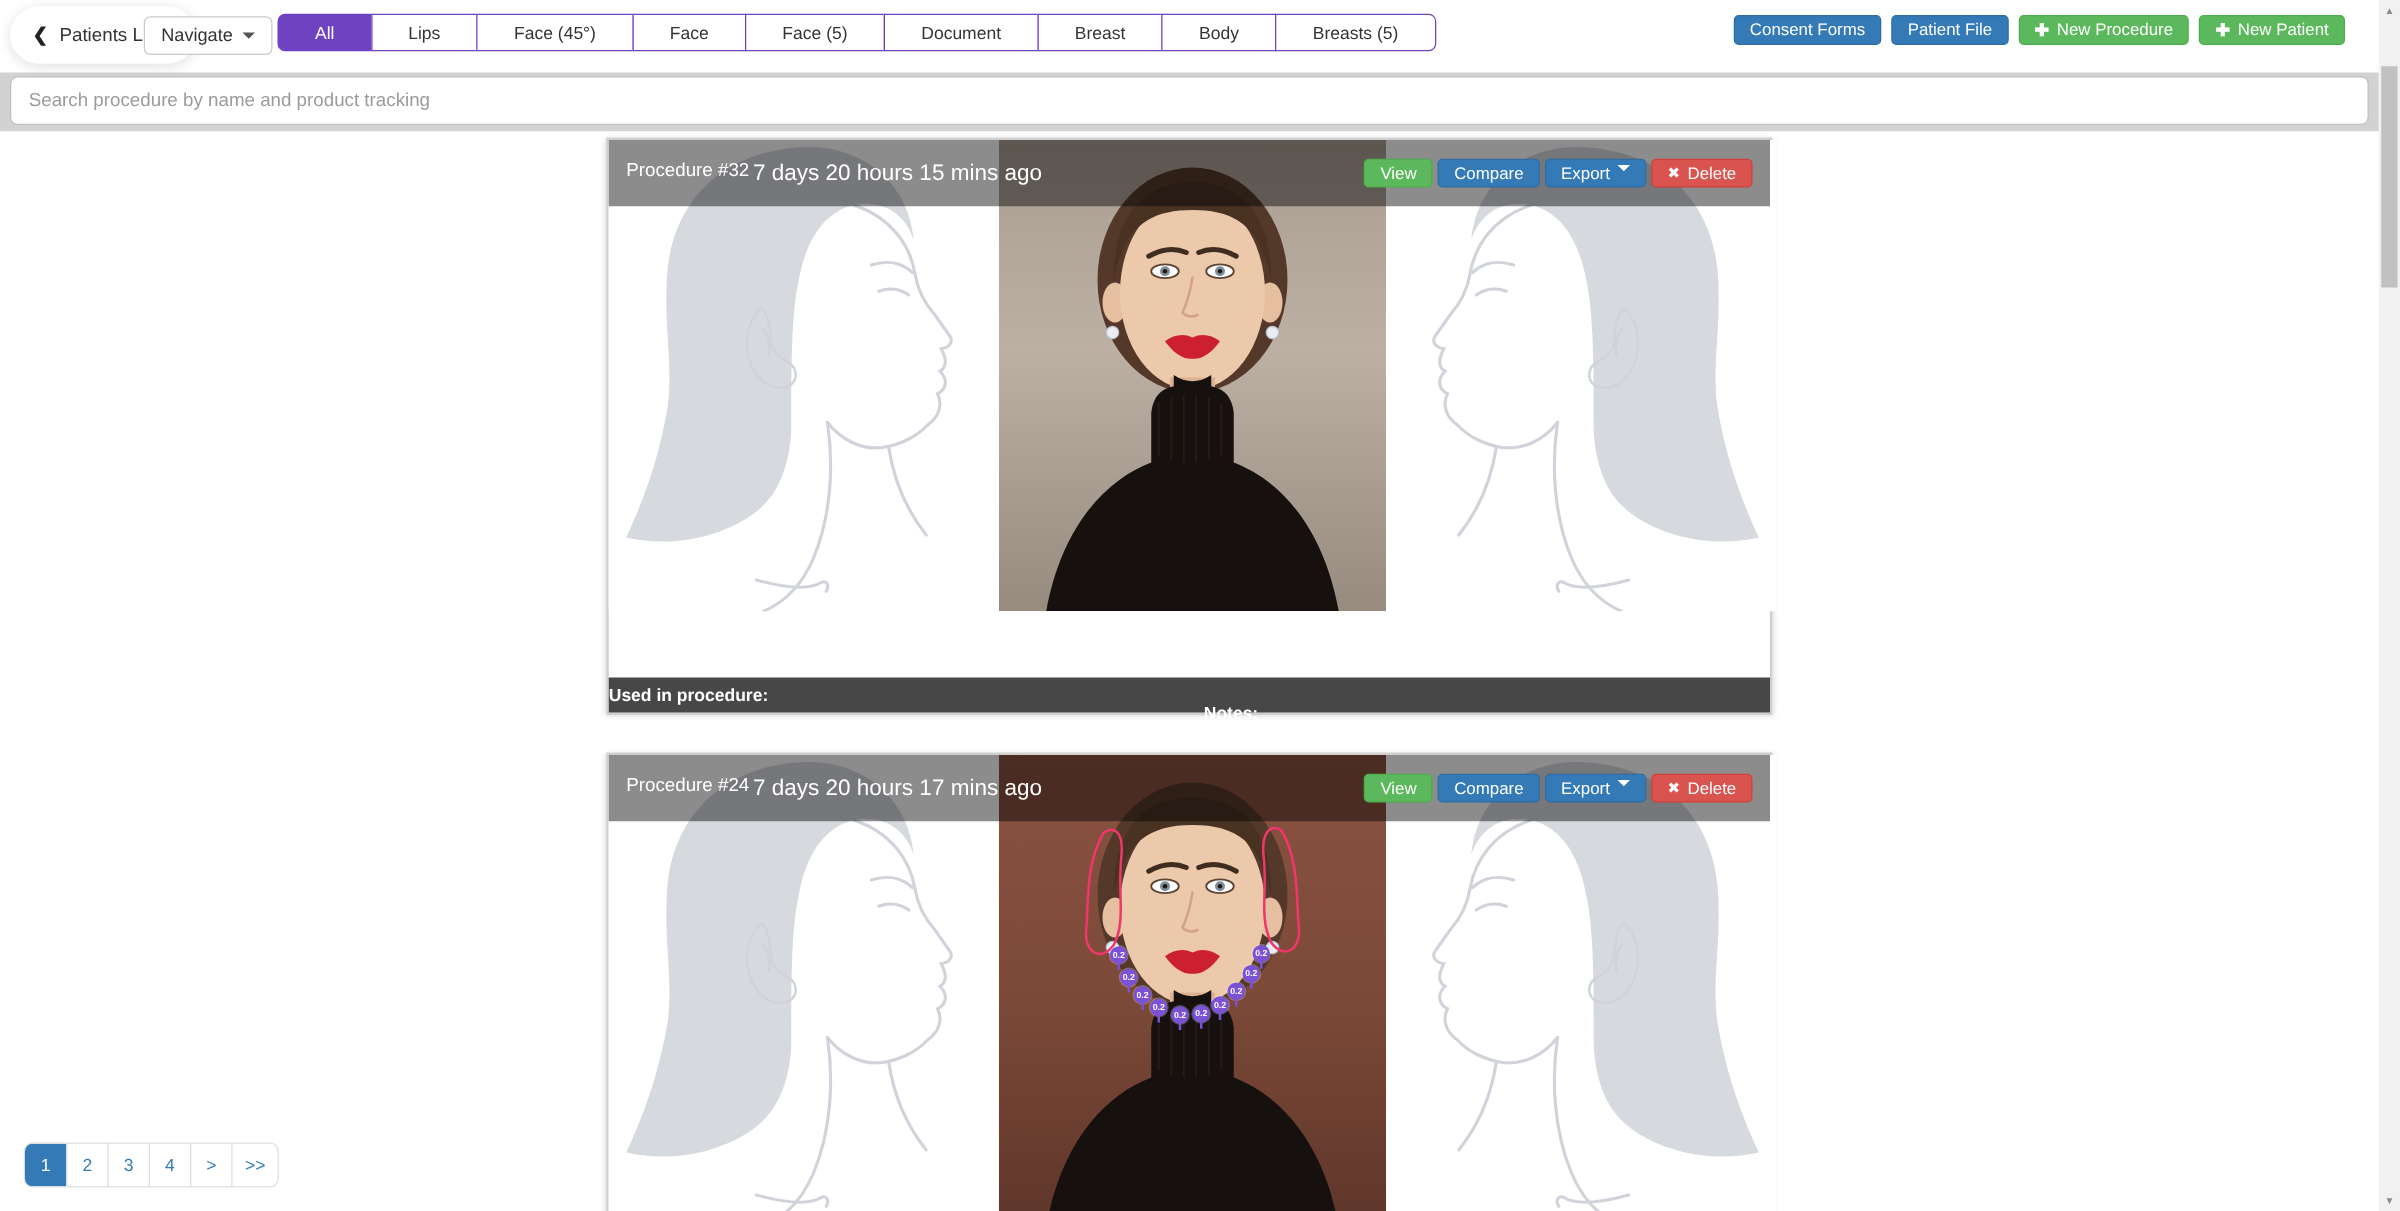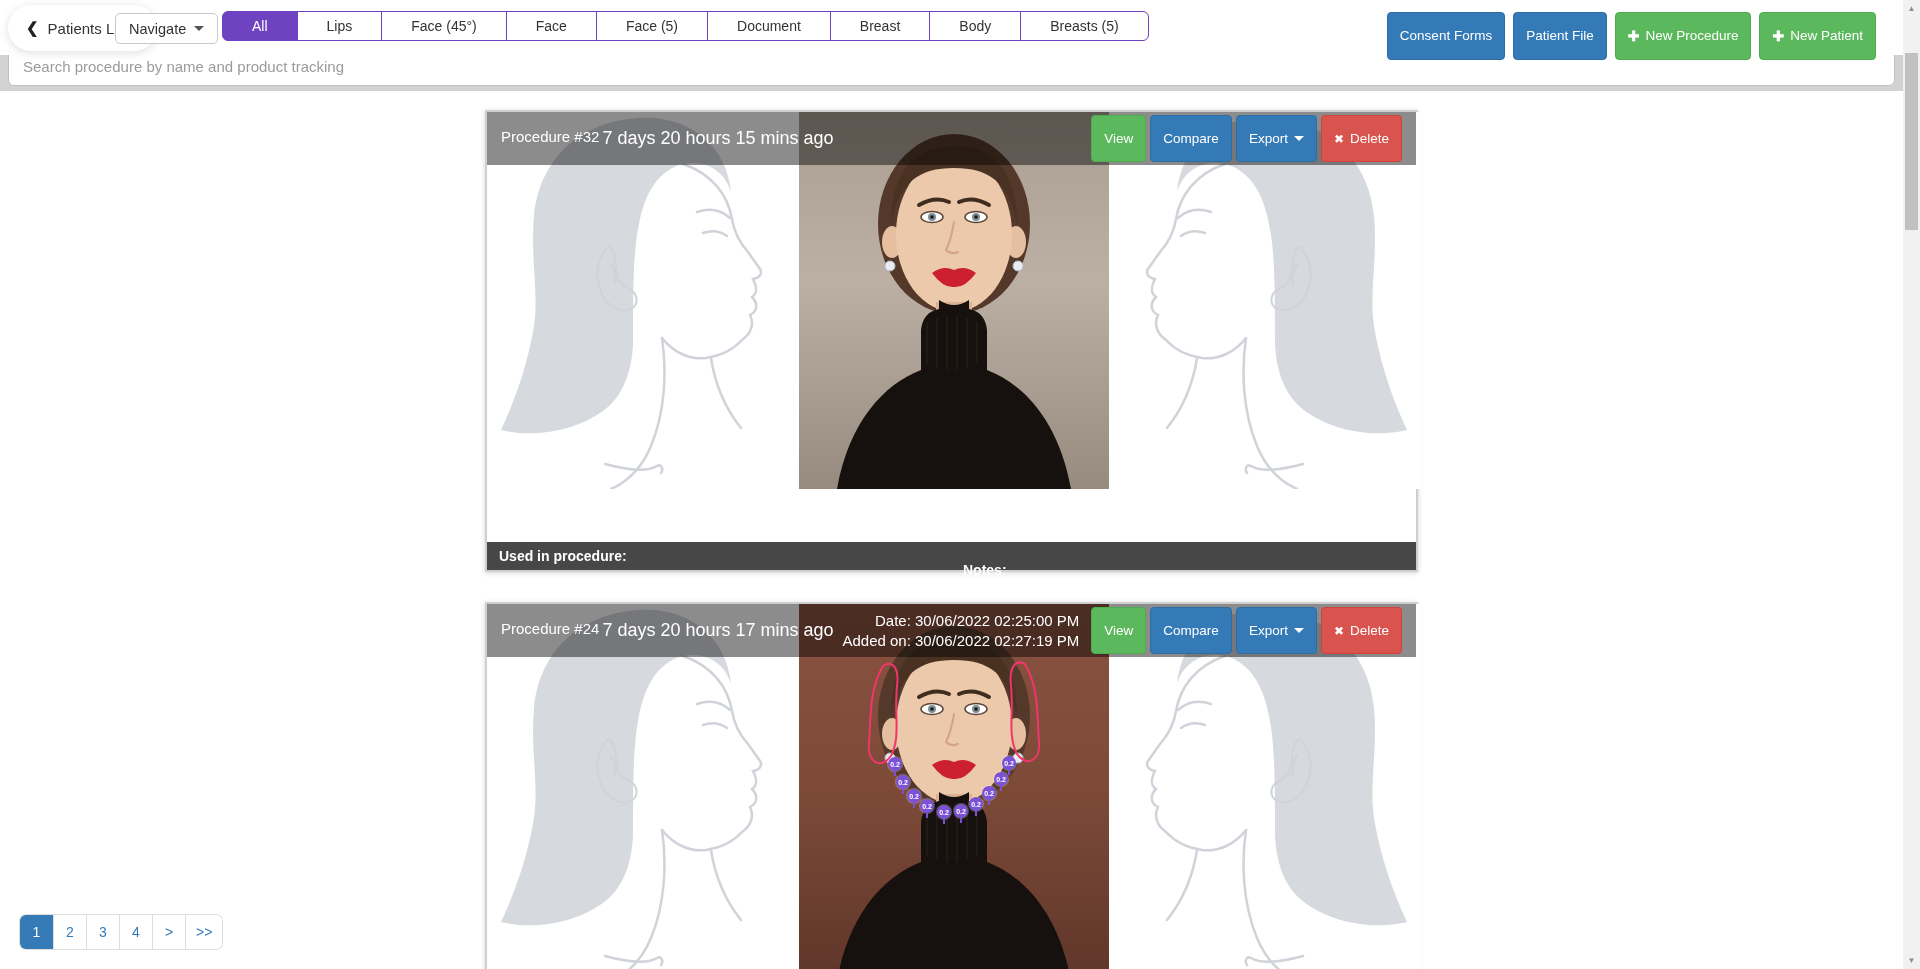--- a/index.html
+++ b/index.html
@@ -27,31 +27,31 @@
   .caret-down{display:inline-block;width:0;height:0;border-left:5px solid transparent;
     border-right:5px solid transparent;border-top:5px solid #555;}
   .tabs{position:absolute;left:222px;top:11px;display:flex;z-index:21;}
   .tab{border:1px solid var(--accent-purple);background:#fff;color:#333;font-size:14px;
     padding:7px 29px;margin-left:-1px;cursor:pointer;white-space:nowrap;line-height:1;}
   .tab:first-child{border-radius:6px 0 0 6px;margin-left:0;}
   .tab:last-child{border-radius:0 6px 6px 0;}
   .tab.active{background:var(--accent-purple);color:#fff;border-color:var(--accent-purple);}
   .patient-title{position:absolute;left:762px;top:16px;font-size:20px;font-weight:bold;color:#2e2e2e;}
   .top-actions{position:absolute;right:27px;top:12px;display:flex;gap:8px;z-index:21;}
-  .btn{display:inline-flex;align-items:center;gap:6px;border-radius:4px;color:#fff;
-    font-size:13.5px;padding:16px 12px;border:1px solid transparent;cursor:pointer;
+  .btn{display:inline-flex;align-items:flex-start;gap:6px;border-radius:4px;color:#fff;
+    font-size:13.5px;padding:4px 12px;border:1px solid transparent;cursor:pointer;
     line-height:1;white-space:nowrap;font-family:inherit;}
   .btn-blue{background:var(--primary-blue);border-color:#2e6da4;}
   .btn-green{background:var(--success-green);border-color:#4cae4c;}
   .btn-red{background:var(--danger-red);border-color:#d43f3a;}
   .plus-icon{font-weight:bold;font-size:14px;}
   .x-icon{font-size:12px;}
 
   
-  .search-strip{position:absolute;top:44px;left:0;width:1903px;height:47px;background:#d2d2d2;z-index:10;}
+  .search-strip{position:absolute;top:58px;left:0;width:1903px;height:47px;background:#d2d2d2;z-index:10;}
   .search-input{position:absolute;top:3px;left:8px;width:1887px;height:39px;border:1px solid #c0c0c0;
     border-radius:6px;padding:0 14px;font-size:15px;color:#333;background:#fff;outline:none;
     font-family:inherit;}
   .search-input::placeholder{color:#9b9b9b;}
 
   
   .card{position:absolute;left:485px;width:933px;height:462px;border:2px solid #cfcfcf;
     background:#fff;box-shadow:0 1px 5px rgba(0,0,0,.18);}
   .card-1{top:110px;}
   .card-2{top:602px;}
@@ -61,21 +61,21 @@
   .photo{position:relative;width:310px;height:377px;flex:0 0 auto;overflow:hidden;}
   .card-header{position:absolute;top:0;left:0;right:0;height:53px;background:rgba(0,0,0,.45);
     z-index:4;display:flex;align-items:center;padding:0 14px;color:#fff;}
   .head-left{flex:1;display:flex;flex-direction:row;gap:3px;}
   .head-title{font-size:15px;}
   .head-ago{font-size:18px;}
   .head-dates{text-align:right;display:flex;flex-direction:column;gap:3px;font-size:15px;margin-right:12px;}
   .head-buttons{display:flex;gap:4px;}
   .card-footer{position:absolute;left:0;right:0;bottom:0;height:28px;background:rgba(0,0,0,.72);
     z-index:4;display:flex;align-items:center;color:#fff;font-weight:bold;font-size:14px;}
-  .footer-used{width:476px;padding-left:12px;}
+  .footer-used{width:476px;padding-left:0;}
   .footer-notes{flex:1;margin-top:28px;}
 
   
   .annot-layer{position:absolute;inset:0;z-index:3;}
   .annot-svg{position:absolute;inset:0;}
   .marker{position:absolute;width:14px;height:14px;margin:-7px 0 0 -7px;
     background:var(--marker-purple);border-radius:50%;display:flex;align-items:center;
     justify-content:center;box-shadow:0 0 0 1px rgba(255,255,255,.25);}
   .marker span{color:#fff;font-size:7px;font-weight:bold;line-height:1;}
   .marker::after{content:"";position:absolute;top:13px;left:6px;width:2px;height:6px;
@@ -303,24 +303,20 @@
     <svg class="sil right" viewBox="0 0 312 377">
         <use href="#silhouette"></use>
       </svg>
   </div>
 
   <div class="card-header">
     <div class="head-left">
       <span class="head-title">Procedure #24</span>
       <span class="head-ago">7 days 20 hours 17 mins ago</span>
     </div>
-    <div class="head-dates">
-      <span><span>Date:</span> <span>30/06/2022 02:25:00 PM</span></span>
-      <span><span>Added on:</span> <span>30/06/2022 02:27:19 PM</span></span>
-    </div>
     <div class="head-buttons">
       <button class="btn btn-green">
           <span>View</span>
         </button>
       <button class="btn btn-blue">
           <span>Compare</span>
         </button>
       <button class="btn btn-blue">
         <span>Export</span>
         <span class="caret-down" style="border-top-color:#fff"></span>

